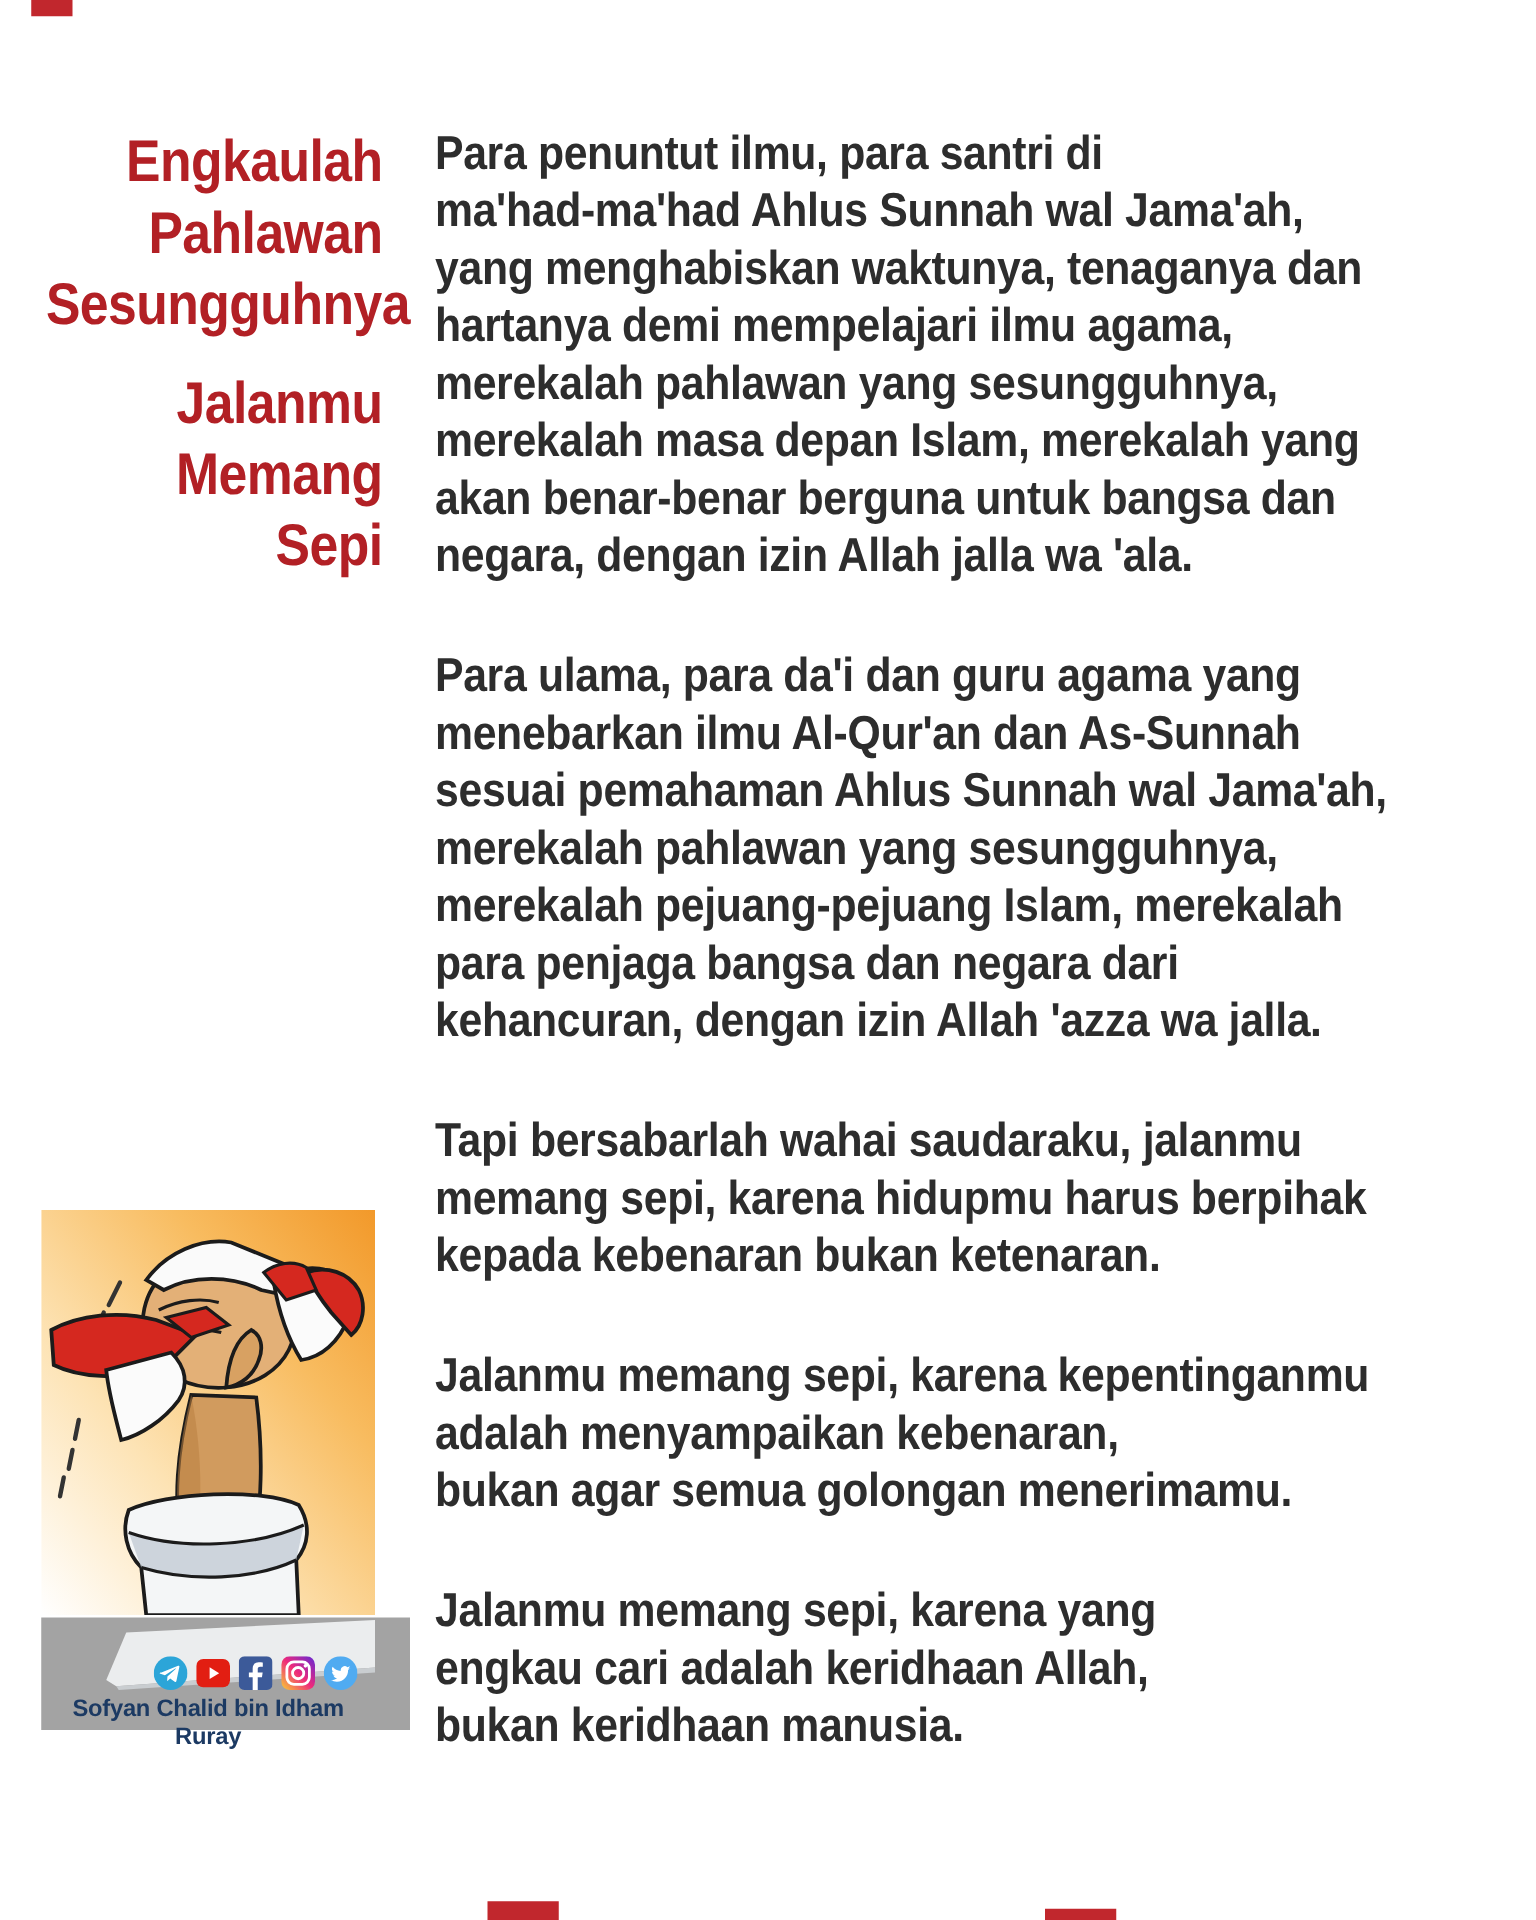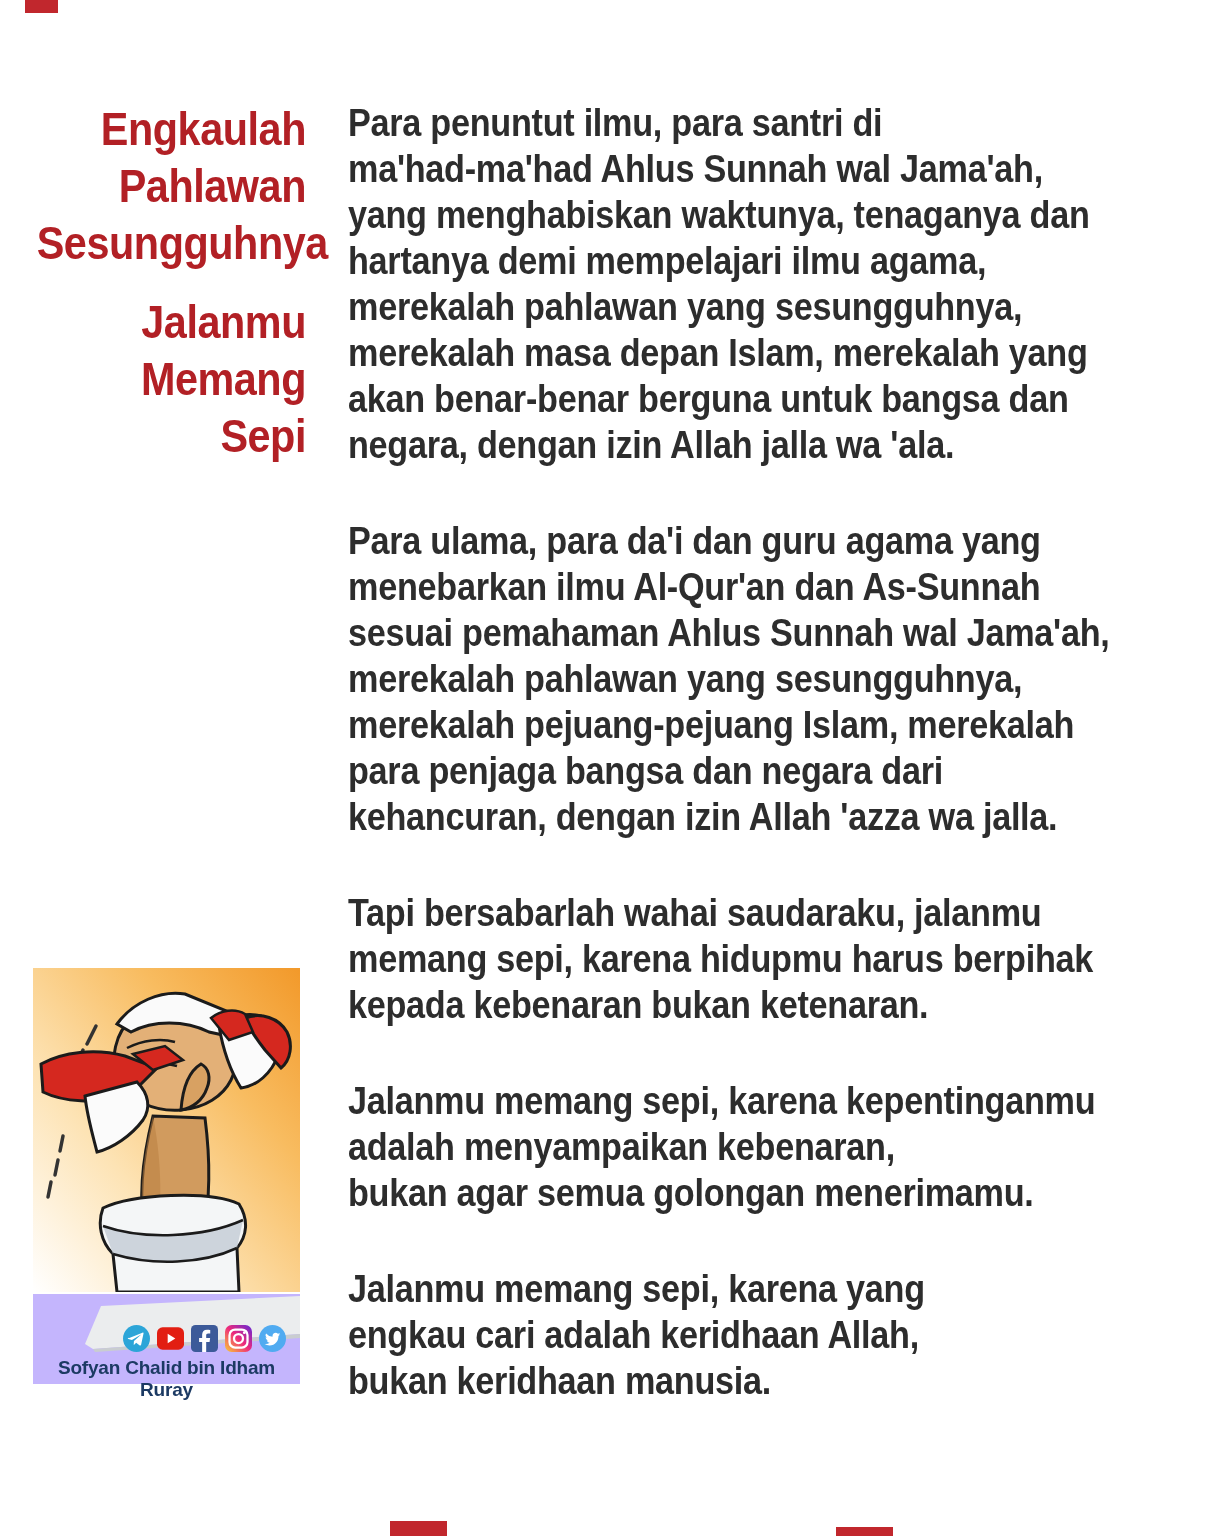--- a/index.html
+++ b/index.html
@@ -47,21 +47,22 @@
 
   
   .illus{
     position:absolute;left:33px;top:968px;width:267px;height:324px;
   }
   .illus svg{display:block;}
 
   
   .banner{
     position:absolute;left:33px;top:1294px;width:267px;height:90px;
-    background:#c4b5fd;
+    background:#a3a3a3;
+    padding-left:28px;
   }
   .ribbon{position:absolute;left:0;top:0;}
   .icons{
     position:absolute;left:90px;top:31px;
     display:flex;gap:7px;align-items:center;
   }
   .icons .ic{width:27px;height:27px;display:block;}
   .author{
     position:absolute;left:0;top:63px;width:267px;
     text-align:center;

